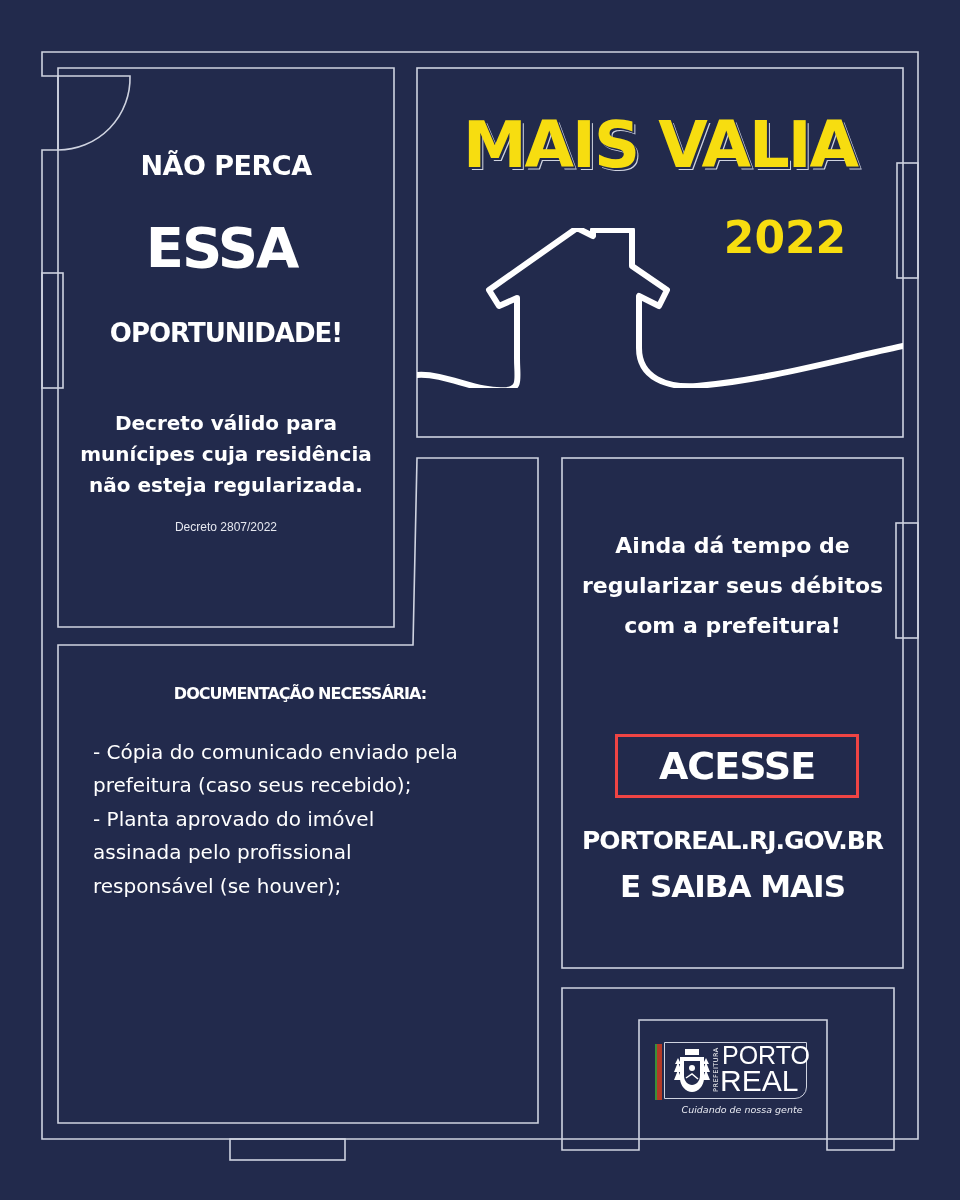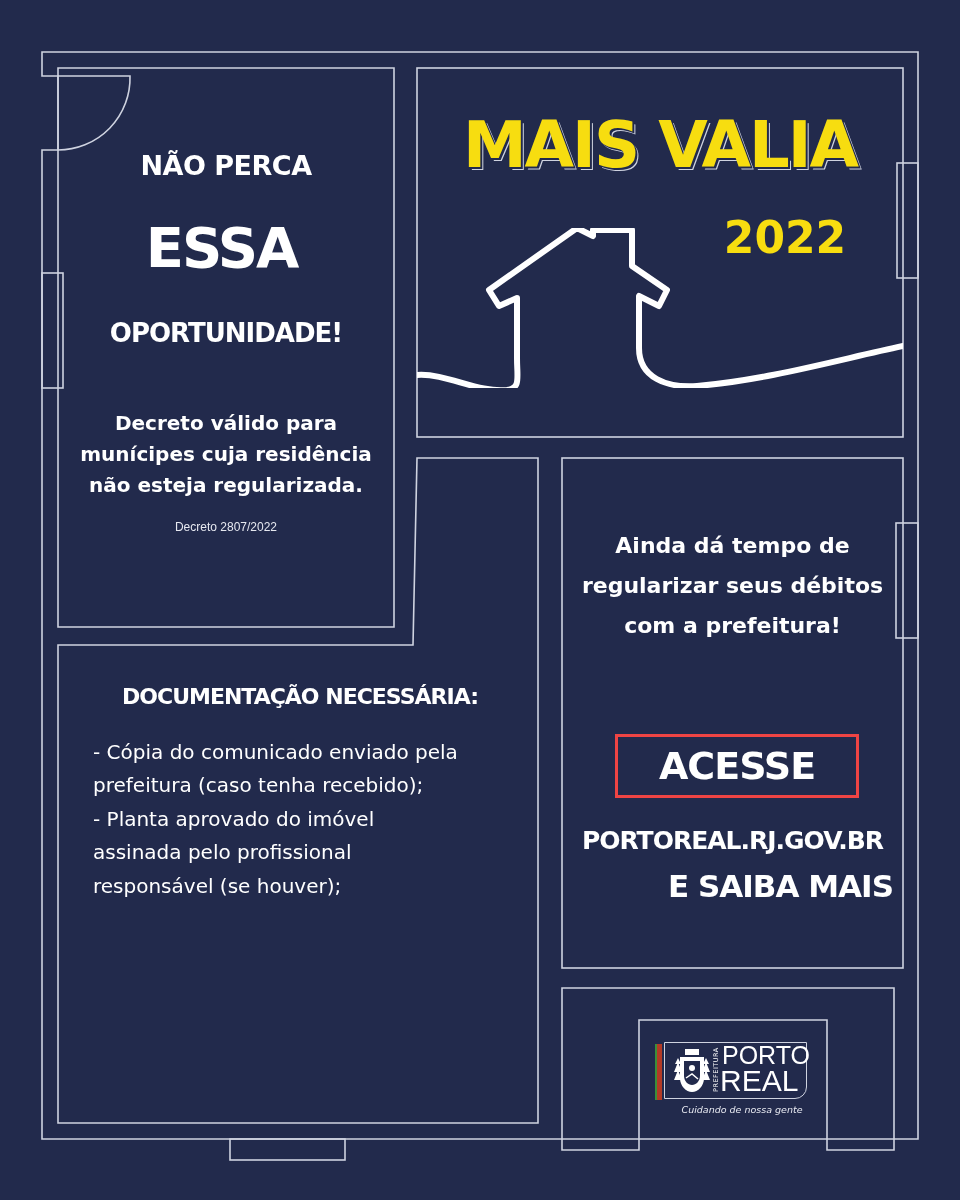--- a/index.html
+++ b/index.html
@@ -10,29 +10,29 @@
   .center { text-align: center; }
   .heading { font-family: "DejaVu Sans", sans-serif; font-weight: bold; letter-spacing: -0.5px; }
   .t-naoperca { left: 58px; top: 150px; width: 336px; font-size: 27px; text-align: center; }
   .t-essa { left: 58px; top: 198px; width: 327px; font-size: 56px; line-height: 100px; letter-spacing: -2px; }
   .t-oport { left: 58px; top: 318px; width: 336px; font-size: 26px; letter-spacing: -1px; }
   .t-decreto { left: 58px; top: 408px; width: 336px; font-size: 20px; line-height: 31px; font-weight: bold; }
   .t-decnum { left: 58px; top: 520px; width: 336px; font-size: 12px; color: #e6e8f0; font-family: "Liberation Sans", sans-serif; }
   .t-mais { left: 425px; top: 108px; width: 470px; font-size: 64px; font-weight: bold; color: #f7dd10;
             letter-spacing: -2px; text-shadow: 2px 2px 0 #222a4c, 3px 3px 0 #cfd3e0; }
   .t-year { left: 700px; top: 212px; width: 170px; font-size: 44px; font-weight: bold; color: #f7dd10; text-align: center; }
-  .t-docs-title { left: 70px; top: 684px; width: 460px; font-size: 22px; letter-spacing: -1px; }
+  .t-docs-title { left: 70px; top: 684px; width: 460px; font-size: 16px; letter-spacing: -1px; }
   .docs-list { left: 93px; top: 736px; width: 440px; font-size: 20px; line-height: 33.4px; list-style: none; margin: 0; padding: 0; }
   .docs-list li { white-space: pre-line; }
   .t-ainda { left: 562px; top: 526px; width: 341px; font-size: 22px; line-height: 40px; font-weight: bold; }
   .acesse-box { left: 615px; top: 734px; width: 244px; height: 64px; border: 3px solid #ef4444; box-sizing: border-box;
                 display: flex; align-items: center; justify-content: center; }
   .acesse-box span { font-size: 38px; font-weight: bold; letter-spacing: -1px; }
   .t-url { left: 562px; top: 826px; width: 341px; font-size: 25px; font-weight: bold; letter-spacing: -1px; }
-  .t-saiba { left: 562px; top: 868px; width: 341px; font-size: 31px; font-weight: bold; letter-spacing: -1px; padding-left: 48px; }
+  .t-saiba { left: 562px; top: 868px; width: 341px; font-size: 31px; font-weight: bold; letter-spacing: -1px; }
   .logo { left: 655px; top: 1042px; width: 154px; height: 66px; }
   .logo-box { position: absolute; left: 9px; top: 0; width: 143px; height: 57px; border: 1px solid #cfd3e0;
               border-radius: 0 0 12px 0; box-sizing: border-box; }
   .logo-stripe { position: absolute; left: 0; top: 2px; width: 7px; height: 56px;
                  background: linear-gradient(to right, #3b8f3a 0 35%, #b33a25 35% 100%); }
   .logo-vert { position: absolute; left: 57px; top: 4px; font-size: 6.5px; writing-mode: vertical-rl; transform: rotate(180deg);
                letter-spacing: 0.5px; color: #fff; height: 48px; text-align: center; }
   .logo-porto { position: absolute; left: 67px; top: 0px; font-size: 25px; font-family: "Liberation Sans", sans-serif; line-height: 26px; }
   .logo-real { position: absolute; left: 65px; top: 24px; font-size: 30px; font-family: "Liberation Sans", sans-serif; line-height: 30px; }
   .logo-tag { position: absolute; left: 17px; top: 62px; width: 140px; font-size: 9.5px; font-style: italic; color: #e8eaf2;
@@ -76,21 +76,21 @@
 <div class="abs center heading t-oport">OPORTUNIDADE!</div>
 <div class="abs center t-decreto">Decreto válido para munícipes cuja residência não esteja regularizada.</div>
 <div class="abs center t-decnum">Decreto 2807/2022</div>
 
 <div class="abs center t-mais">MAIS VALIA</div>
 <div class="abs t-year">2022</div>
 
 <div class="abs center heading t-docs-title">DOCUMENTAÇÃO NECESSÁRIA:</div>
 <ul class="abs docs-list">
   <li>- Cópia do comunicado enviado pela
-prefeitura (caso tenha recebido);</li>
+prefeitura (caso seus recebido);</li>
   <li>- Planta aprovado do imóvel
 assinada pelo profissional
 responsável (se houver);</li>
 </ul>
 
 <div class="abs center t-ainda">Ainda dá tempo de regularizar seus débitos com a prefeitura!</div>
 <div class="abs acesse-box">
   <span>ACESSE</span>
 </div>
 <div class="abs center t-url">PORTOREAL.RJ.GOV.BR</div>

